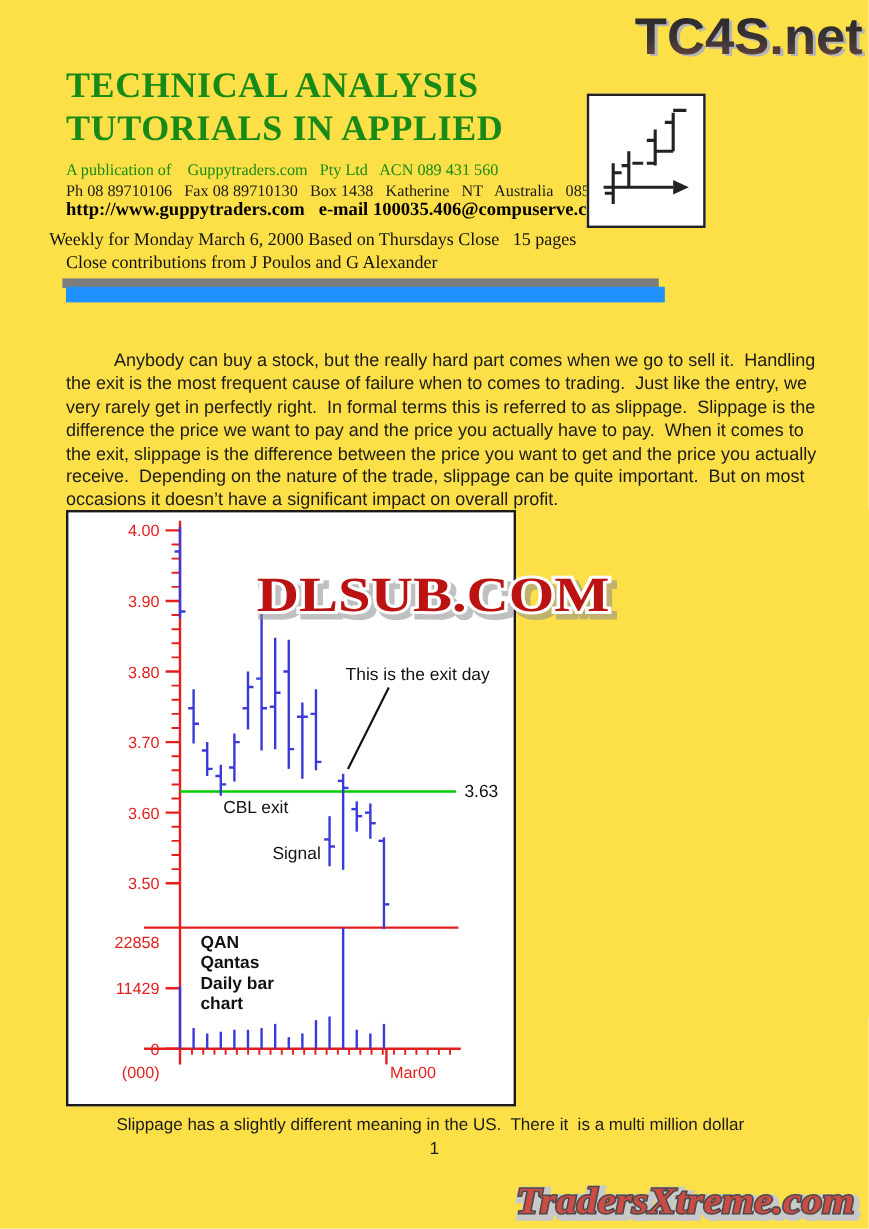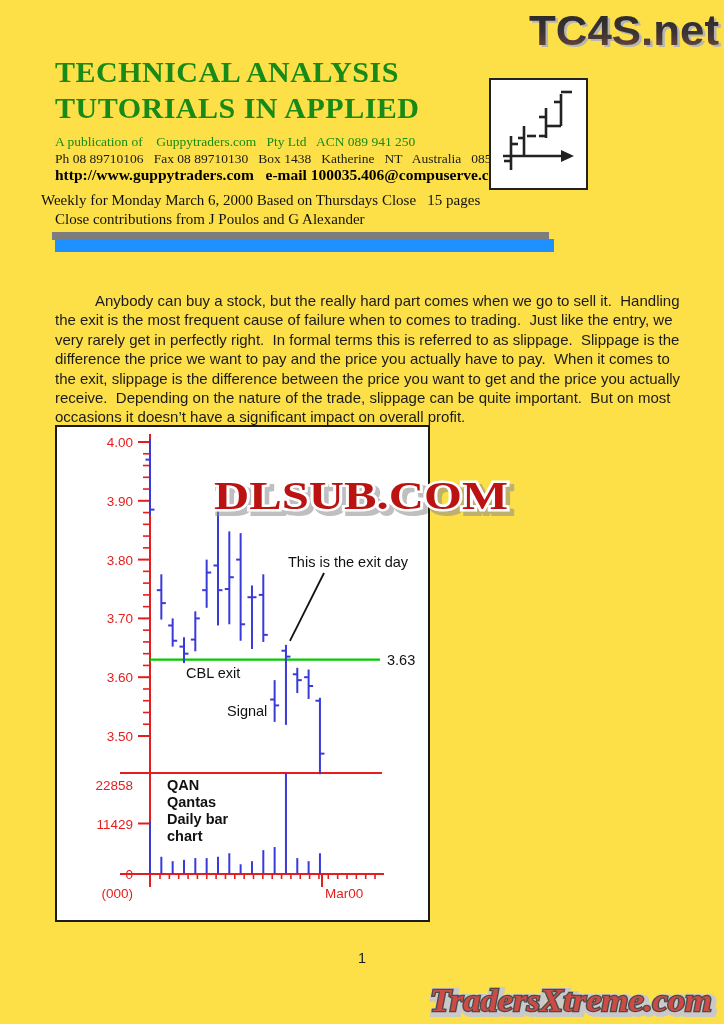--- a/index.html
+++ b/index.html
@@ -60,21 +60,21 @@
       </defs>
       <text x="6" y="40" font-family="Liberation Sans, sans-serif" font-weight="bold" font-size="43" fill="#b5b5b5" textLength="190" lengthAdjust="spacingAndGlyphs" transform="translate(2.5,2)">TC4S.net</text>
       <text x="6" y="40" font-family="Liberation Sans, sans-serif" font-weight="bold" font-size="43" fill="url(#tc4sGrad)" textLength="190" lengthAdjust="spacingAndGlyphs">TC4S.net</text>
     </svg>
   </div>
 
   <div class="abs title">
     <div>TECHNICAL ANALYSIS</div>
     <div>TUTORIALS IN APPLIED</div>
   </div>
-  <div class="abs publine">A publication of    Guppytraders.com   Pty Ltd   ACN 089 941 250</div>
+  <div class="abs publine">A publication of    Guppytraders.com   Pty Ltd   ACN 089 431 560</div>
   <div class="abs contactline">Ph 08 89710106   Fax 08 89710130   Box 1438   Katherine   NT   Australia   0851</div>
   <div class="abs webline">http://www.guppytraders.com   e-mail 100035.406@compuserve.com</div>
   <div class="abs issueline">Weekly for Monday March 6, 2000 Based on Thursdays Close   15 pages</div>
   <div class="abs contribline">Close contributions from J Poulos and G Alexander</div>
 
   <div class="abs logo-box">
     <svg width="91" height="104" viewBox="0 0 91 104" stroke="#222" stroke-width="2.6" fill="none">
       <line x1="12" y1="76" x2="70" y2="76"></line>
       <polygon points="70,70 83,76 70,82" fill="#222" stroke="none"></polygon>
       <line x1="20" y1="56" x2="20" y2="90"></line>
@@ -256,20 +256,21 @@
       </svg>
   </div>
 
   <div class="abs wm-mid">
     <svg width="320" height="60" viewBox="0 0 320 60">
       <text x="12" y="45" font-family="Liberation Serif, serif" font-weight="bold" font-size="41" fill="#8c8c8c" stroke="#8c8c8c" stroke-width="6" paint-order="stroke" opacity="0.55" textLength="294" lengthAdjust="spacingAndGlyphs" transform="translate(4,4)">DLSUB.COM</text>
       <text x="12" y="45" font-family="Liberation Serif, serif" font-weight="bold" font-size="41" fill="#bb1212" stroke="#ffffff" stroke-width="5" paint-order="stroke" textLength="294" lengthAdjust="spacingAndGlyphs">DLSUB.COM</text>
     </svg>
   </div>
 
+  <div class="abs cont">Slippage has a slightly different meaning in the US.  There it  is a multi million dollar</div>
   <div class="abs pagenum">1</div>
 
   <div class="abs wm-bottom">
     <svg width="300" height="46" viewBox="0 0 300 46">
       <text x="6" y="34" font-family="Liberation Serif, serif" font-weight="bold" font-style="italic" font-size="31" fill="#c9c9c9" stroke="#c9c9c9" stroke-width="8" paint-order="stroke" textLength="282" lengthAdjust="spacingAndGlyphs" transform="translate(2,2)">TradersXtreme.com</text>
       <text x="6" y="34" font-family="Liberation Serif, serif" font-weight="bold" font-style="italic" font-size="31" fill="#cc4b45" stroke="#4a4a4a" stroke-width="2.4" paint-order="stroke" textLength="282" lengthAdjust="spacingAndGlyphs">TradersXtreme.com</text>
     </svg>
   </div>
 
 </div>

